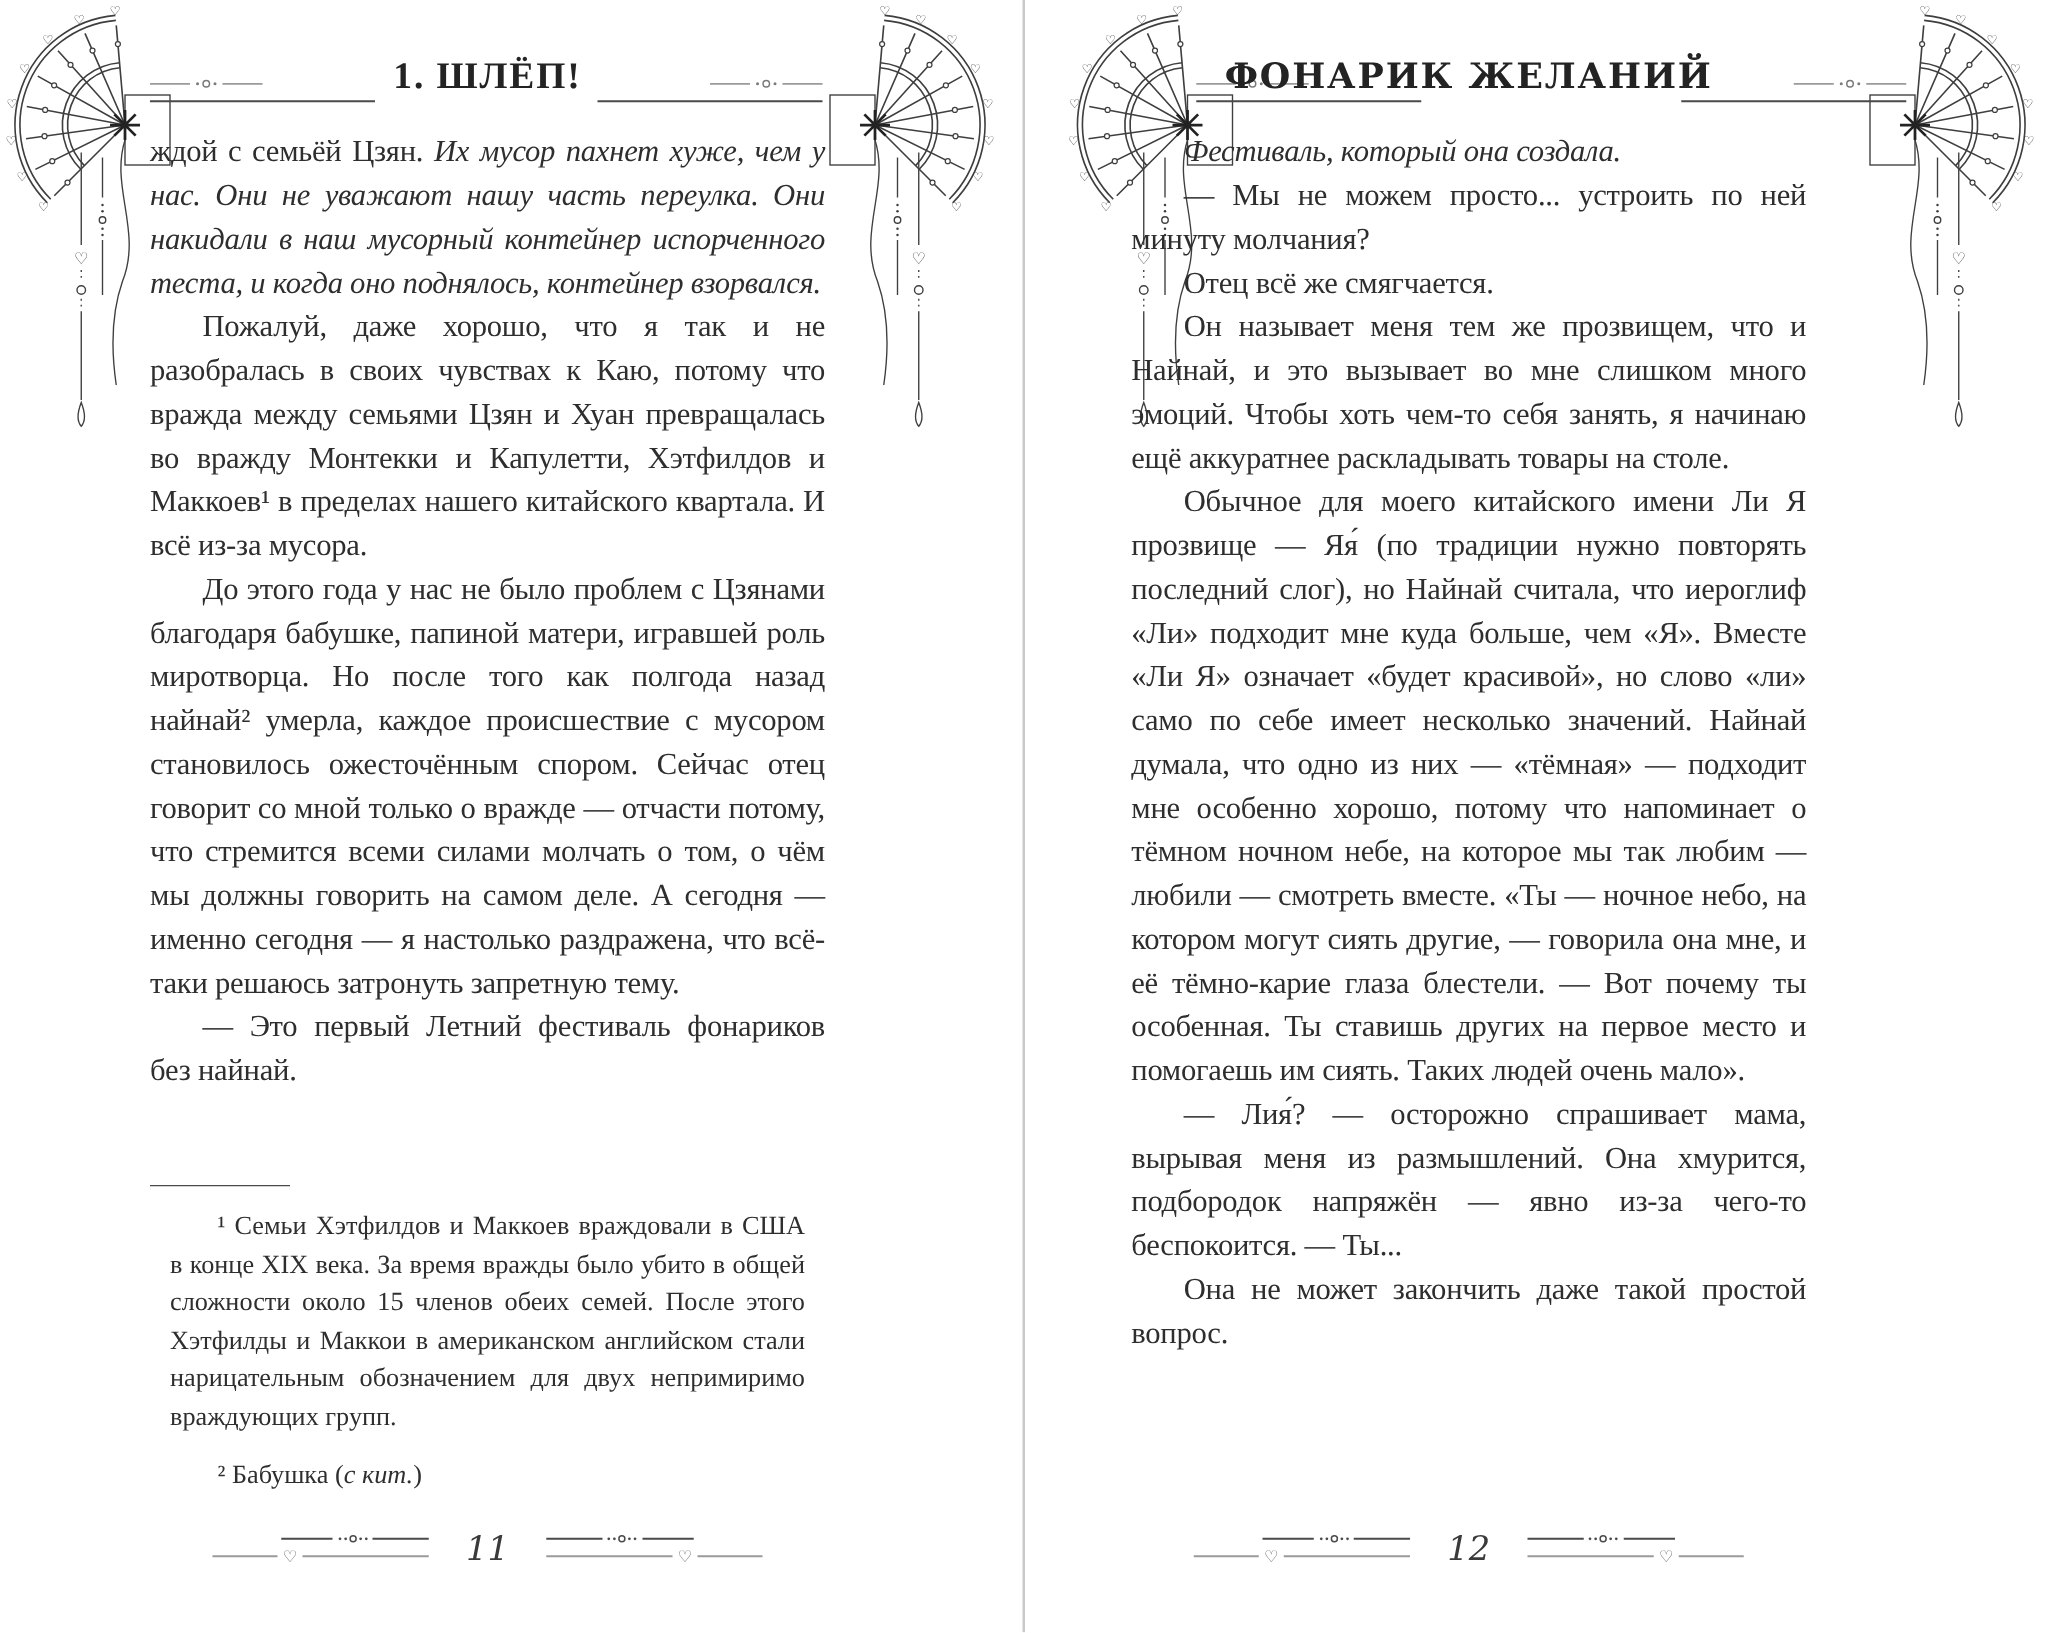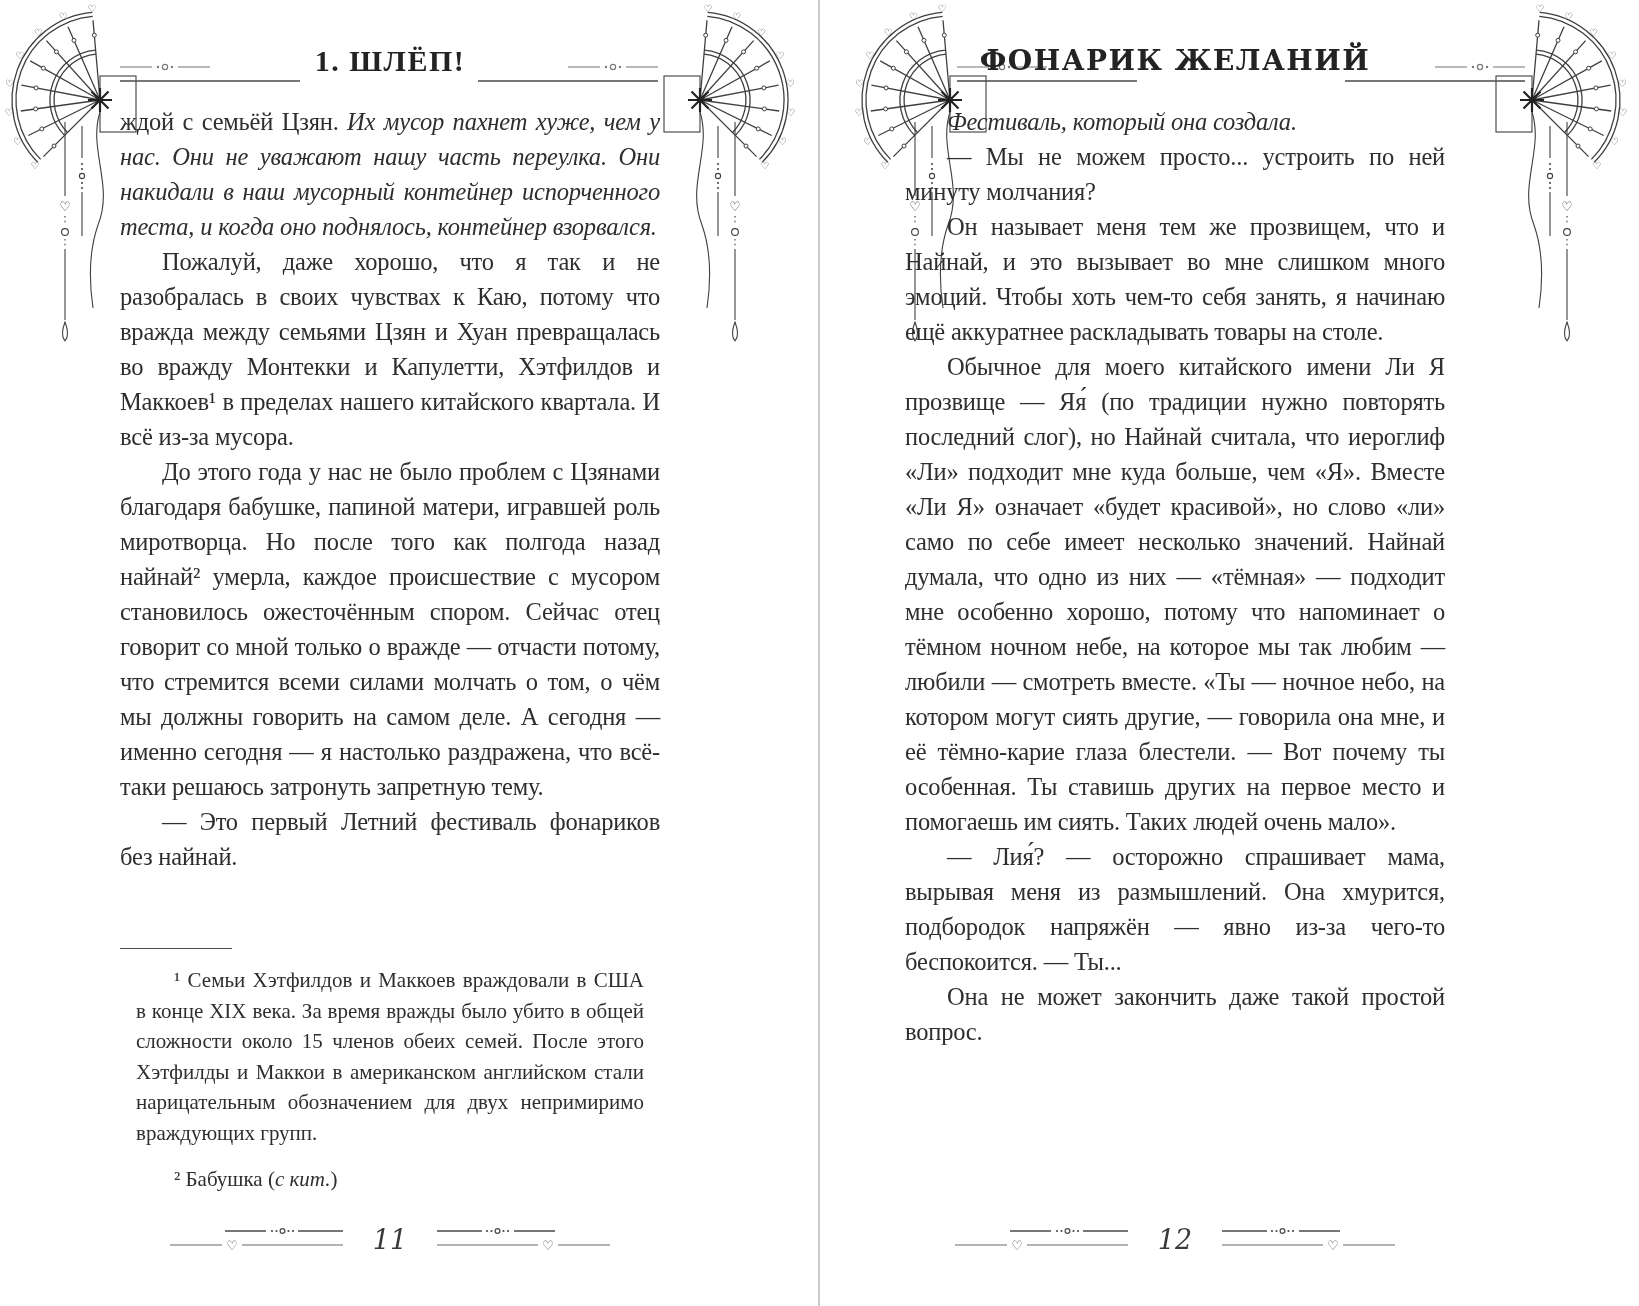--- a/index.html
+++ b/index.html
@@ -191,20 +191,21 @@
       </svg>
     <svg class="hdr-rule mirror" style="left:1337px;top:59px">
         <use href="#hdr-rule"></use>
       </svg>
 
     <div class="chapter-title title-right">ФОНАРИК ЖЕЛАНИЙ</div>
 
     <div class="body-col col-right">
       <p class="it">Фестиваль, который она создала.</p>
       <p>— Мы не можем просто... устроить по ней минуту молчания?</p>
+      <p>Отец всё же смягчается.</p>
       <p>Он называет меня тем же прозвищем, что и Найнай, и это вызывает во мне слишком много эмоций. Чтобы хоть чем-то себя занять, я начинаю ещё аккуратнее раскладывать товары на столе.</p>
       <p>Обычное для моего китайского имени Ли Я прозвище — Яя́ (по традиции нужно повторять последний слог), но Найнай считала, что иероглиф «Ли» подходит мне куда больше, чем «Я». Вместе «Ли Я» означает «будет красивой», но слово «ли» само по себе имеет несколько значений. Найнай думала, что одно из них — «тёмная» — подходит мне особенно хорошо, потому что напоминает о тёмном ночном небе, на которое мы так любим — любили — смотреть вместе. «Ты — ночное небо, на котором могут сиять другие, — говорила она мне, и её тёмно-карие глаза блестели. — Вот почему ты особенная. Ты ставишь других на первое место и помогаешь им сиять. Таких людей очень мало».</p>
       <p>— Лия́? — осторожно спрашивает мама, вырывая меня из размышлений. Она хмурится, подбородок напряжён — явно из-за чего-то беспокоится. — Ты...</p>
       <p>Она не может закончить даже такой простой вопрос.</p>
     </div>
 
     <div class="footer footer-right">
       <svg width="185" height="34">
           <use href="#ftr-rule"></use>
         </svg>

